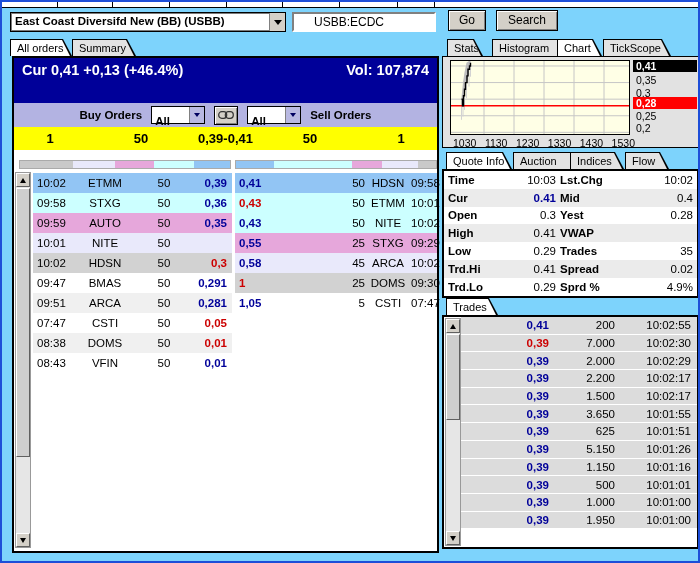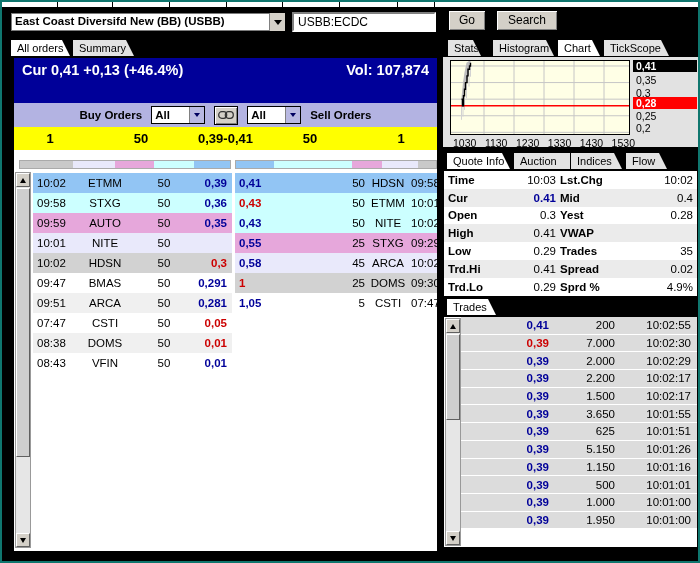--- a/index.html
+++ b/index.html
@@ -1,42 +1,42 @@
 <!DOCTYPE html>
 <html><head>
 <meta charset="utf-8">
 <style>
   *{box-sizing:border-box;margin:0;padding:0}
   html,body{background:#fff}
   body{font-family:"Liberation Sans",sans-serif;font-size:11px;color:#000}
-  #win{position:relative;width:700px;height:563px;background:#000000;border:2px solid #0f766e;overflow:hidden}
+  #win{position:relative;width:700px;height:563px;background:#7dd3fc;border:2px solid #1d4ed8;overflow:hidden}
 
   
   #topstrip{position:absolute;left:0;top:0;width:100%;height:6px;background:#fff;border-bottom:1px solid #000}
   .tdiv{position:absolute;top:0;width:1px;height:6px;background:#000}
 
   
   .combo{position:absolute;display:flex;background:#fff;border:1px solid #000;box-shadow:0 0 0 1px #7a7a7a inset}
   .combo .ctext{flex:1;padding:2px 4px;font-weight:bold;font-size:11.5px;white-space:nowrap;overflow:hidden}
   .combo .cbtn{width:16px;background:#D4D0C8;border-left:1px solid #808080;display:flex;align-items:center;justify-content:center}
   .carat{width:0;height:0;border-left:4px solid transparent;border-right:4px solid transparent;border-top:5px solid #000}
-  .tfield{position:absolute;border:2px solid;border-color:#808080 #fff #fff #808080;background:#fff;font-family:"Liberation Sans",sans-serif;font-size:12px;padding:1px 4px}
+  .tfield{position:absolute;border:2px solid;border-color:#808080 #fff #fff #808080;background:#fff;font-family:"Liberation Sans",sans-serif;font-size:12px;padding:1px 20px}
   .btn{position:absolute;background:#D4D0C8;border:1px solid #000;box-shadow:inset 1px 1px 0 #fff,inset -1px -1px 0 #808080;font-family:"Liberation Sans",sans-serif;font-size:12px;text-align:center;line-height:18px;cursor:default}
 
   
   .tab{position:absolute;height:17px;background:#000;clip-path:polygon(0 0,calc(100% - 9px) 0,100% 100%,0 100%)}
   .tab>span{position:absolute;left:1px;top:1px;right:2px;bottom:0;background:#E3E3E3;clip-path:polygon(0 0,calc(100% - 8px) 0,100% 100%,0 100%);padding:2px 10px 0 6px;white-space:nowrap;font-size:11px}
   .tab.sel>span{background:#fff}
 
   
   #lpanel{position:absolute;left:10px;top:54px;width:427px;height:497px;border:2px solid #000;background:#fff}
   #bluehdr{height:45px;background:#000099;color:#fff;display:flex;justify-content:space-between;padding:4px 8px 0 8px;font-weight:bold;font-size:14.5px}
   #ctrlstrip{height:24px;background:#B3B3E2;display:flex;align-items:center;justify-content:center;gap:9px;font-weight:bold;font-size:11.5px}
   .mini-combo{display:flex;width:54px;height:18px;background:#fff;border:1px solid #000}
-  .mini-combo .ctext{flex:1;padding:2px 3px;font-weight:bold}
+  .mini-combo .ctext{flex:1;padding:8px 3px;font-weight:bold}
   .mini-combo .cbtn{width:15px;background:#B9B9E2;border-left:1px solid #808080;display:flex;align-items:center;justify-content:center}
   .mini-combo .carat{border-left-width:3px;border-right-width:3px;border-top:4px solid #000060}
   #linkbtn{width:24px;height:19px;background:#D4D0C8;border:1px solid #000;box-shadow:inset 1px 1px 0 #fff,inset -1px -1px 0 #808080;display:flex;align-items:center;justify-content:center}
   #yellowrow{height:23px;background:#FFFF00;display:grid;grid-template-columns:72px 110px 1fr 110px 72px;align-items:center;font-weight:bold;font-size:13px}
   #yellowrow div{text-align:center}
   #book{position:relative;height:401px;background:#fff}
   .depthbar{position:absolute;top:10px;height:9px;display:flex;border:1px solid #aaa}
   .dseg{height:100%}
   
   .orow{position:relative;display:grid;height:20px;align-items:center;font-size:11.5px}
@@ -111,21 +111,21 @@
   <div class="tab sel" style="left:8px;top:37px;width:62px">
       <span>All orders</span>
     </div>
   <div class="tab" style="left:70px;top:37px;width:64px">
       <span>Summary</span>
     </div>
 
   <div class="tab" style="left:445px;top:37px;width:36px">
       <span>Stats</span>
     </div>
-  <div class="tab" style="left:490px;top:37px;width:64px">
+  <div class="tab" style="left:490px;top:37px;width:80px">
       <span>Histogram</span>
     </div>
   <div class="tab sel" style="left:555px;top:37px;width:45px">
       <span>Chart</span>
     </div>
   <div class="tab" style="left:601px;top:37px;width:68px">
       <span>TickScope</span>
     </div>
 
   <div id="lpanel">

